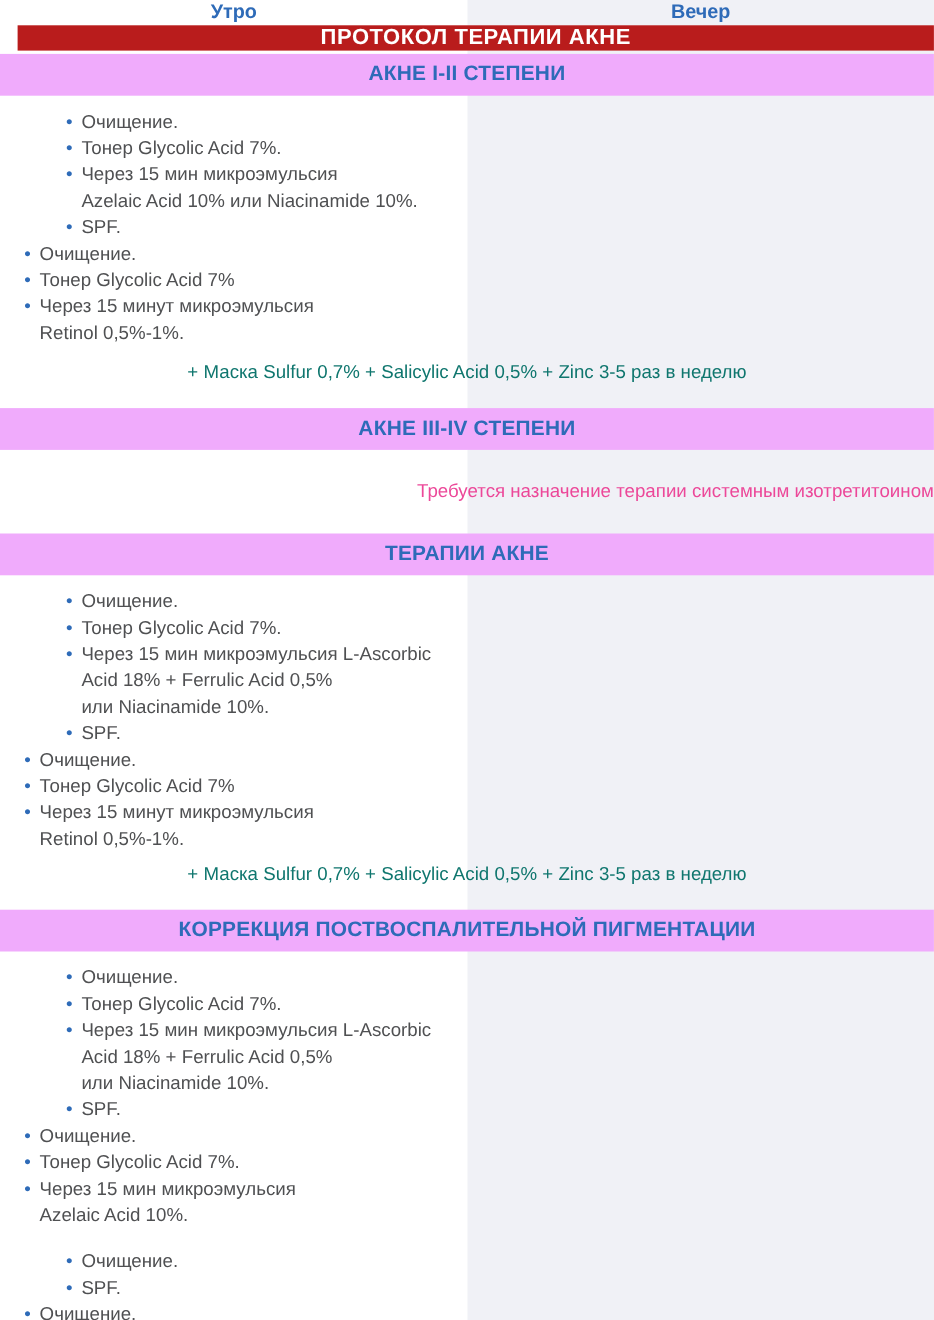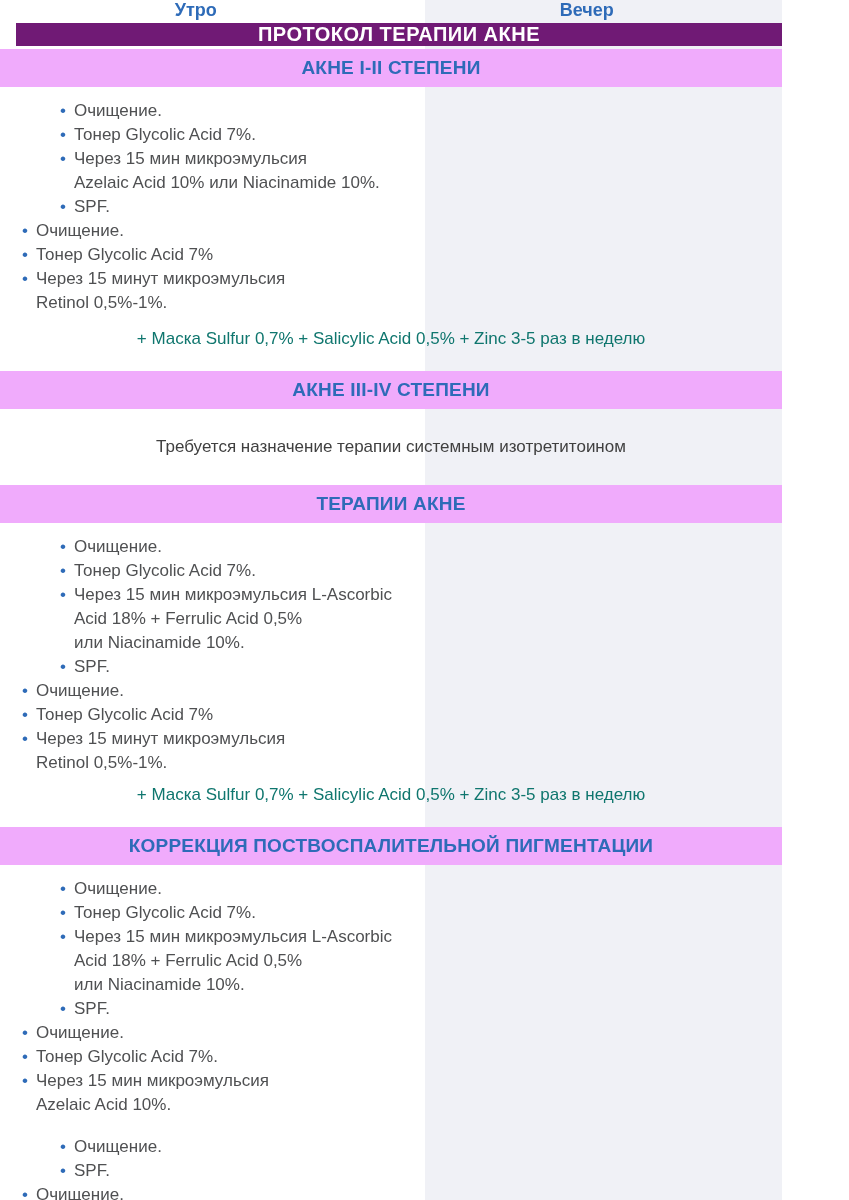--- a/index.html
+++ b/index.html
@@ -1,21 +1,21 @@
 <!DOCTYPE html>
 <html lang="ru"><head>
 <meta charset="utf-8">
 <style>
   * { margin: 0; padding: 0; box-sizing: border-box; }
   html, body { background: #ffffff; }
   body { font-family: "Liberation Sans", "DejaVu Sans", sans-serif; }
 
   .page {
     position: relative;
-    width: 782px;
+    width: 849px;
     height: 1200px;
     background: #ffffff;
     overflow: hidden;
   }
   .evening-bg {
     position: absolute;
     left: 425px; top: 0; right: 0; bottom: 0;
     background: #f0f1f6;
   }
   .content { position: relative; z-index: 1; display: flex; flex-direction: column; height: 100%; }
@@ -23,21 +23,21 @@
   .header-row { display: flex; height: 37px; }
   .header-cell {
     width: 425px; display: flex; align-items: center; justify-content: center;
     color: #2e6bb8; font-size: 18px; font-weight: 700;
   }
   .header-cell:last-child { width: 424px; }
 
   .title-banner {
     margin: 2px 0 3px 16px;
     height: 40px;
-    background: #701a75;
+    background: #b91c1c;
     display: flex; align-items: center; justify-content: center;
     color: #ffffff; font-size: 20px; font-weight: 700; letter-spacing: 0.5px;
   }
 
   .section-heading {
     height: 38px;
     background: #f0abfc;
     display: flex; align-items: center; justify-content: center;
     color: #2e6bb8; font-size: 19px; font-weight: 700; letter-spacing: 0.2px;
   }
@@ -71,22 +71,22 @@
     text-align: center;
     color: #0f766e;
     font-size: 17px;
     line-height: 24px;
   }
   .note.tight { margin-top: 8px; }
 
   .full-text {
     margin-top: 26px;
     margin-bottom: 26px;
-    text-align: center;
-    color: #404040;
+    text-align: right;
+    color: #ec4899;
     font-size: 17px;
     line-height: 24px;
   }
 
   .section-pigmentation .cols { margin-bottom: 4px; }
   .section-pregnancy .cols { padding-top: 14px; }
   .filler { flex: 1; }
 </style>
 </head>
 <body>

